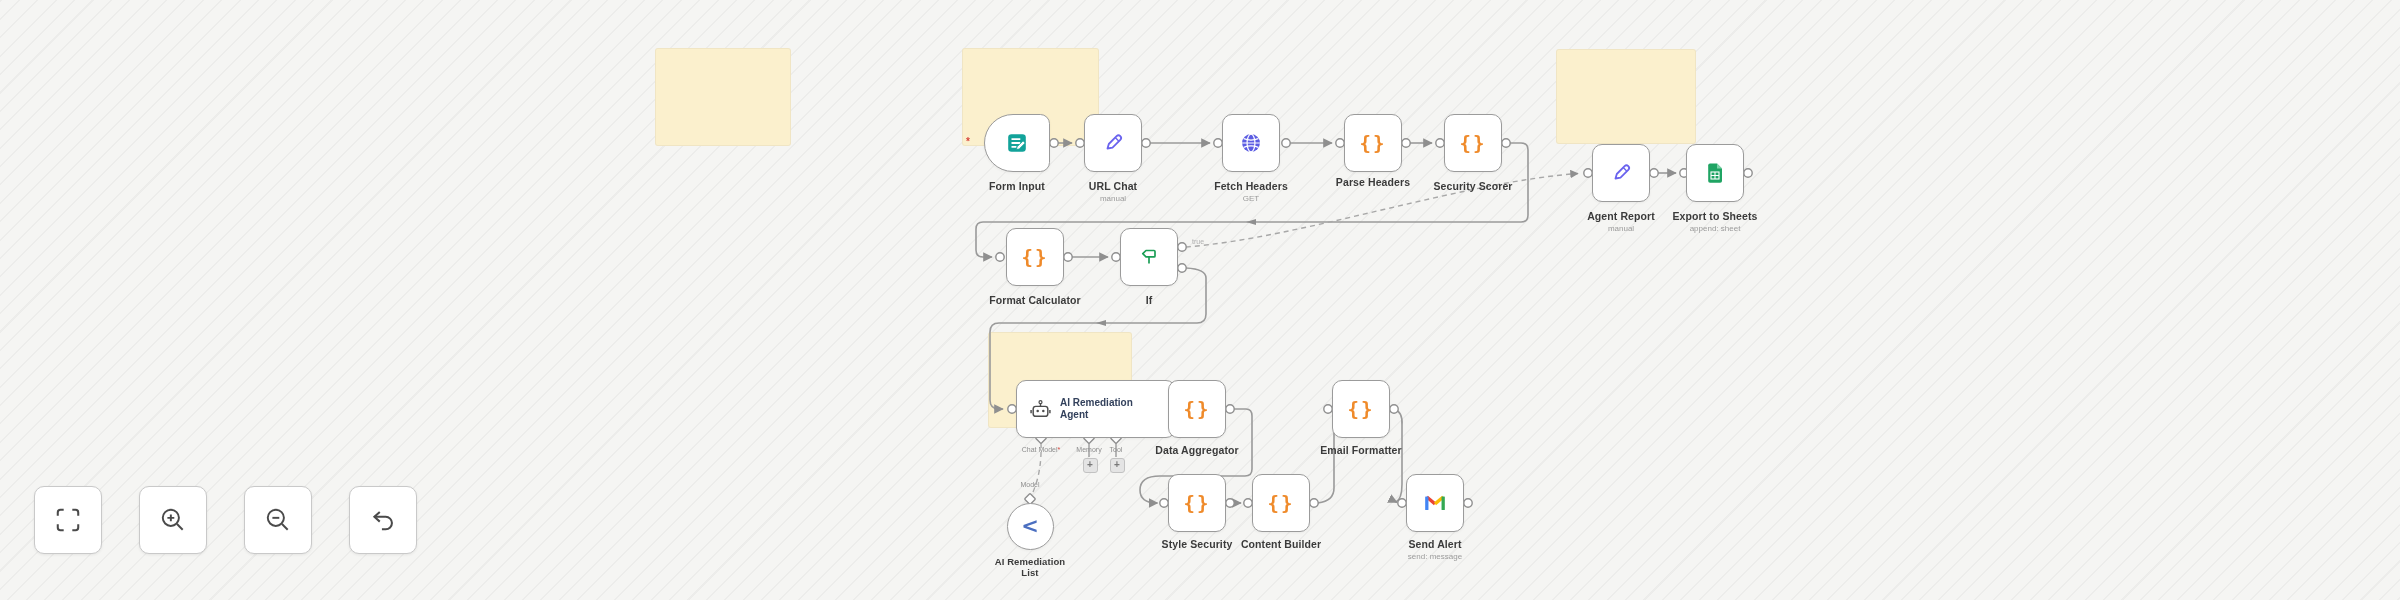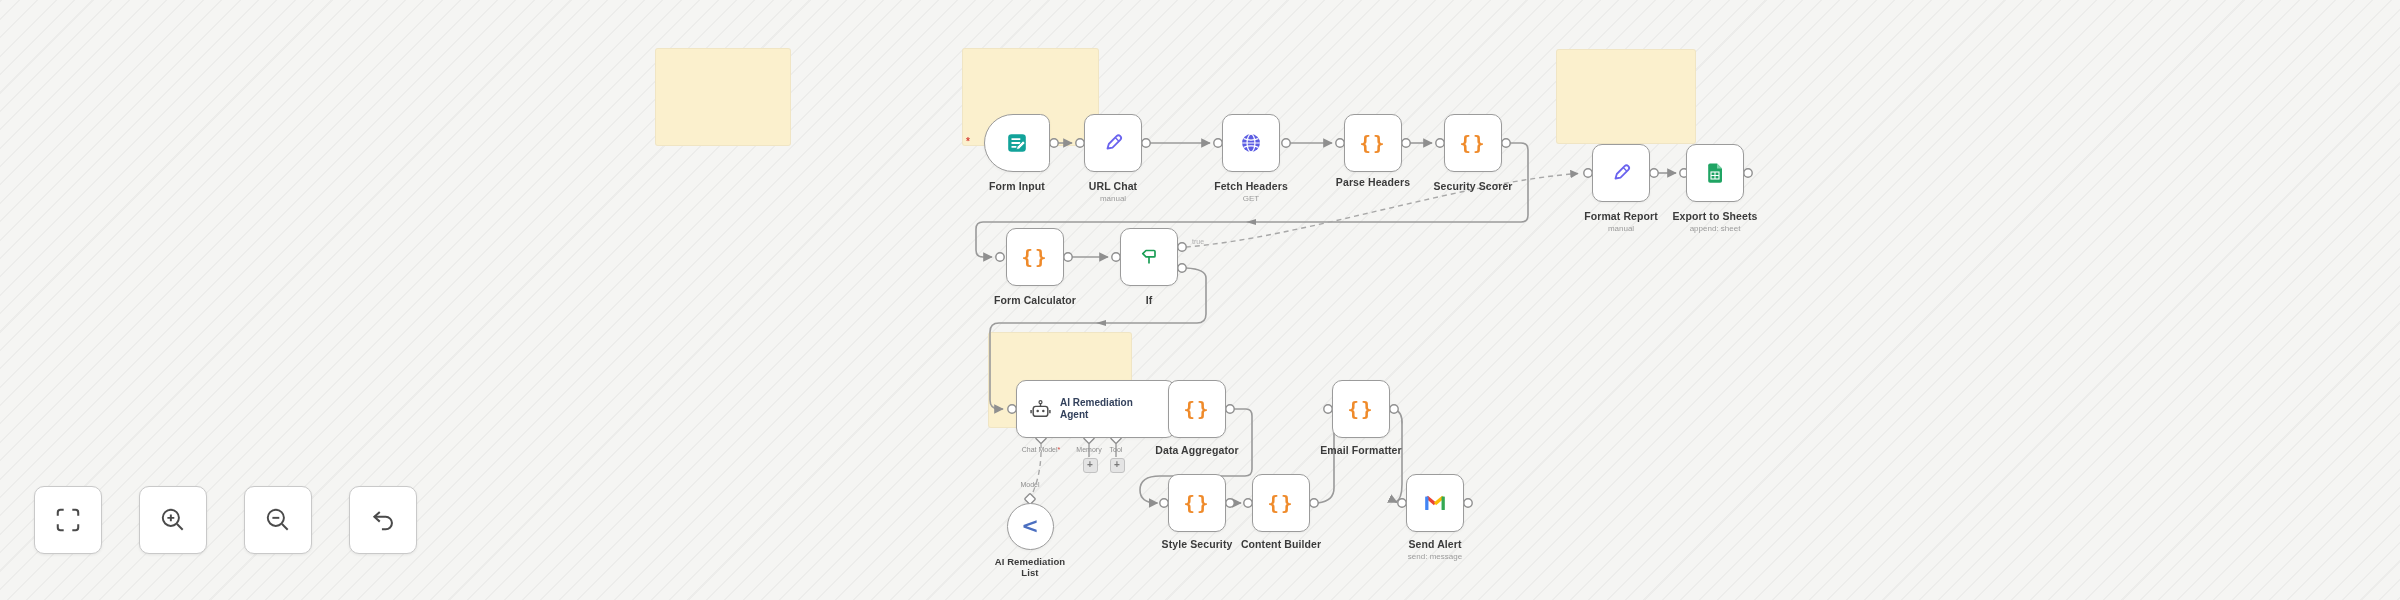--- a/index.html
+++ b/index.html
@@ -185,38 +185,38 @@
     <span class="braces">{}</span>
   </div>
   <div class="nlabel" style="left:1408px;top:180px">Security Scorer</div>
 
   <div class="node" style="left:1592px;top:144px">
     <svg width="24" height="24" viewBox="0 0 24 24">
       <path d="M6.5 17.5 L7.8 13 L15.6 5.2 A2.6 2.6 0 0 1 19.3 8.9 L11.5 16.7 L6.5 17.5 Z" fill="none" stroke="#6a63ee" stroke-width="1.8" stroke-linejoin="round"></path>
       <path d="M14.2 6.6 L17.9 10.3" stroke="#6a63ee" stroke-width="1.4"></path>
     </svg>
   </div>
-  <div class="nlabel" style="left:1556px;top:210px">Format Report</div>
+  <div class="nlabel" style="left:1556px;top:210px">Agent Report</div>
   <div class="nsub" style="left:1556px;top:224px">manual</div>
 
   <div class="node" style="left:1686px;top:144px">
     <svg width="22" height="22" viewBox="0 0 20 22">
       <path d="M5 1.5 H12 L17 6.5 V19 Q17 20.8 15.2 20.8 H5 Q3.2 20.8 3.2 19 V3.3 Q3.2 1.5 5 1.5 Z" fill="#1fa463"></path>
       <path d="M12 1.5 L17 6.5 H12 Z" fill="#7cd3a8"></path>
       <rect x="6" y="10" width="8" height="7" fill="none" stroke="#ffffff" stroke-width="1.1"></rect>
       <path d="M6 13.5 H14 M10 10 V17" stroke="#ffffff" stroke-width="1.1"></path>
     </svg>
   </div>
   <div class="nlabel" style="left:1650px;top:210px">Export to Sheets</div>
   <div class="nsub" style="left:1650px;top:224px">append: sheet</div>
 
   <div class="node" style="left:1006px;top:228px">
     <span class="braces">{}</span>
   </div>
-  <div class="nlabel" style="left:970px;top:294px">Form Calculator</div>
+  <div class="nlabel" style="left:970px;top:294px">Format Calculator</div>
 
   <div class="node" style="left:1120px;top:228px">
     <svg width="24" height="24" viewBox="0 0 24 24">
       <path d="M17 5.5 H9 L5.8 8.7 L9 11.9 H17 Q18 11.9 18 10.9 V6.5 Q18 5.5 17 5.5 Z" fill="none" stroke="#1a9e55" stroke-width="1.7" stroke-linejoin="round"></path>
       <path d="M12 11.9 V18.5" stroke="#1a9e55" stroke-width="1.7"></path>
     </svg>
   </div>
   <div class="nlabel" style="left:1084px;top:294px">If</div>
   <div class="truelabel" style="left:1192px;top:238px">true</div>
 

